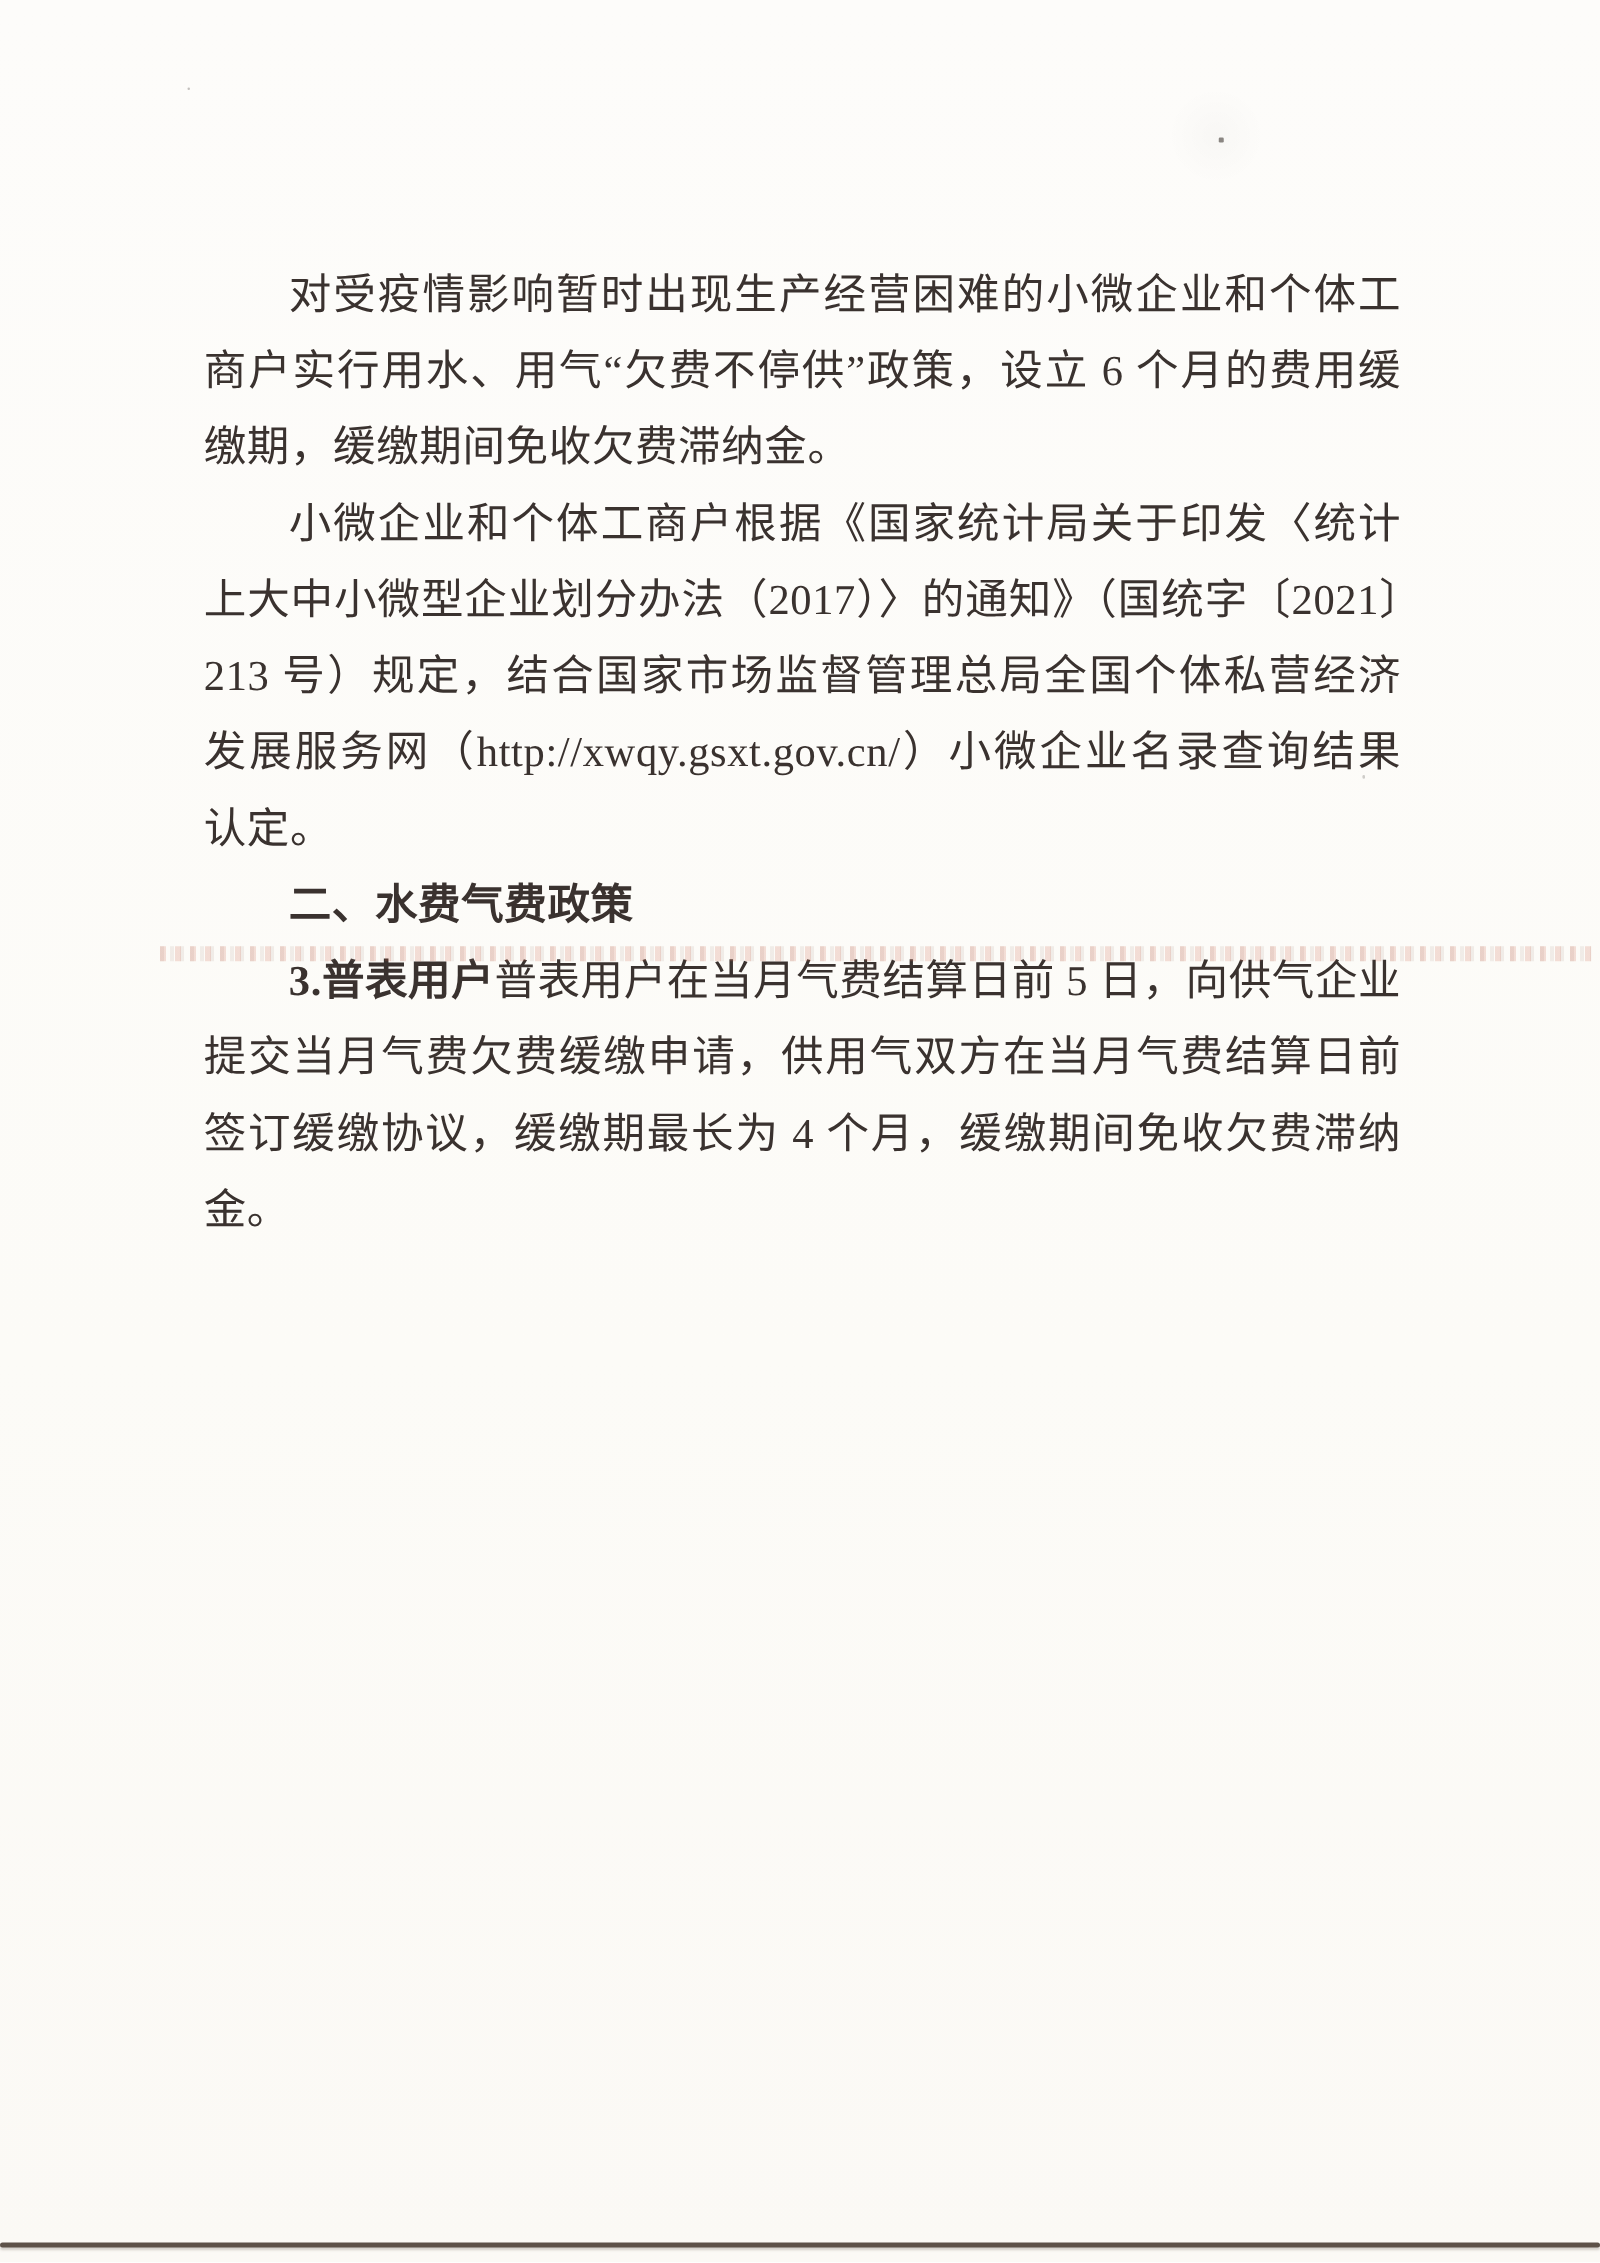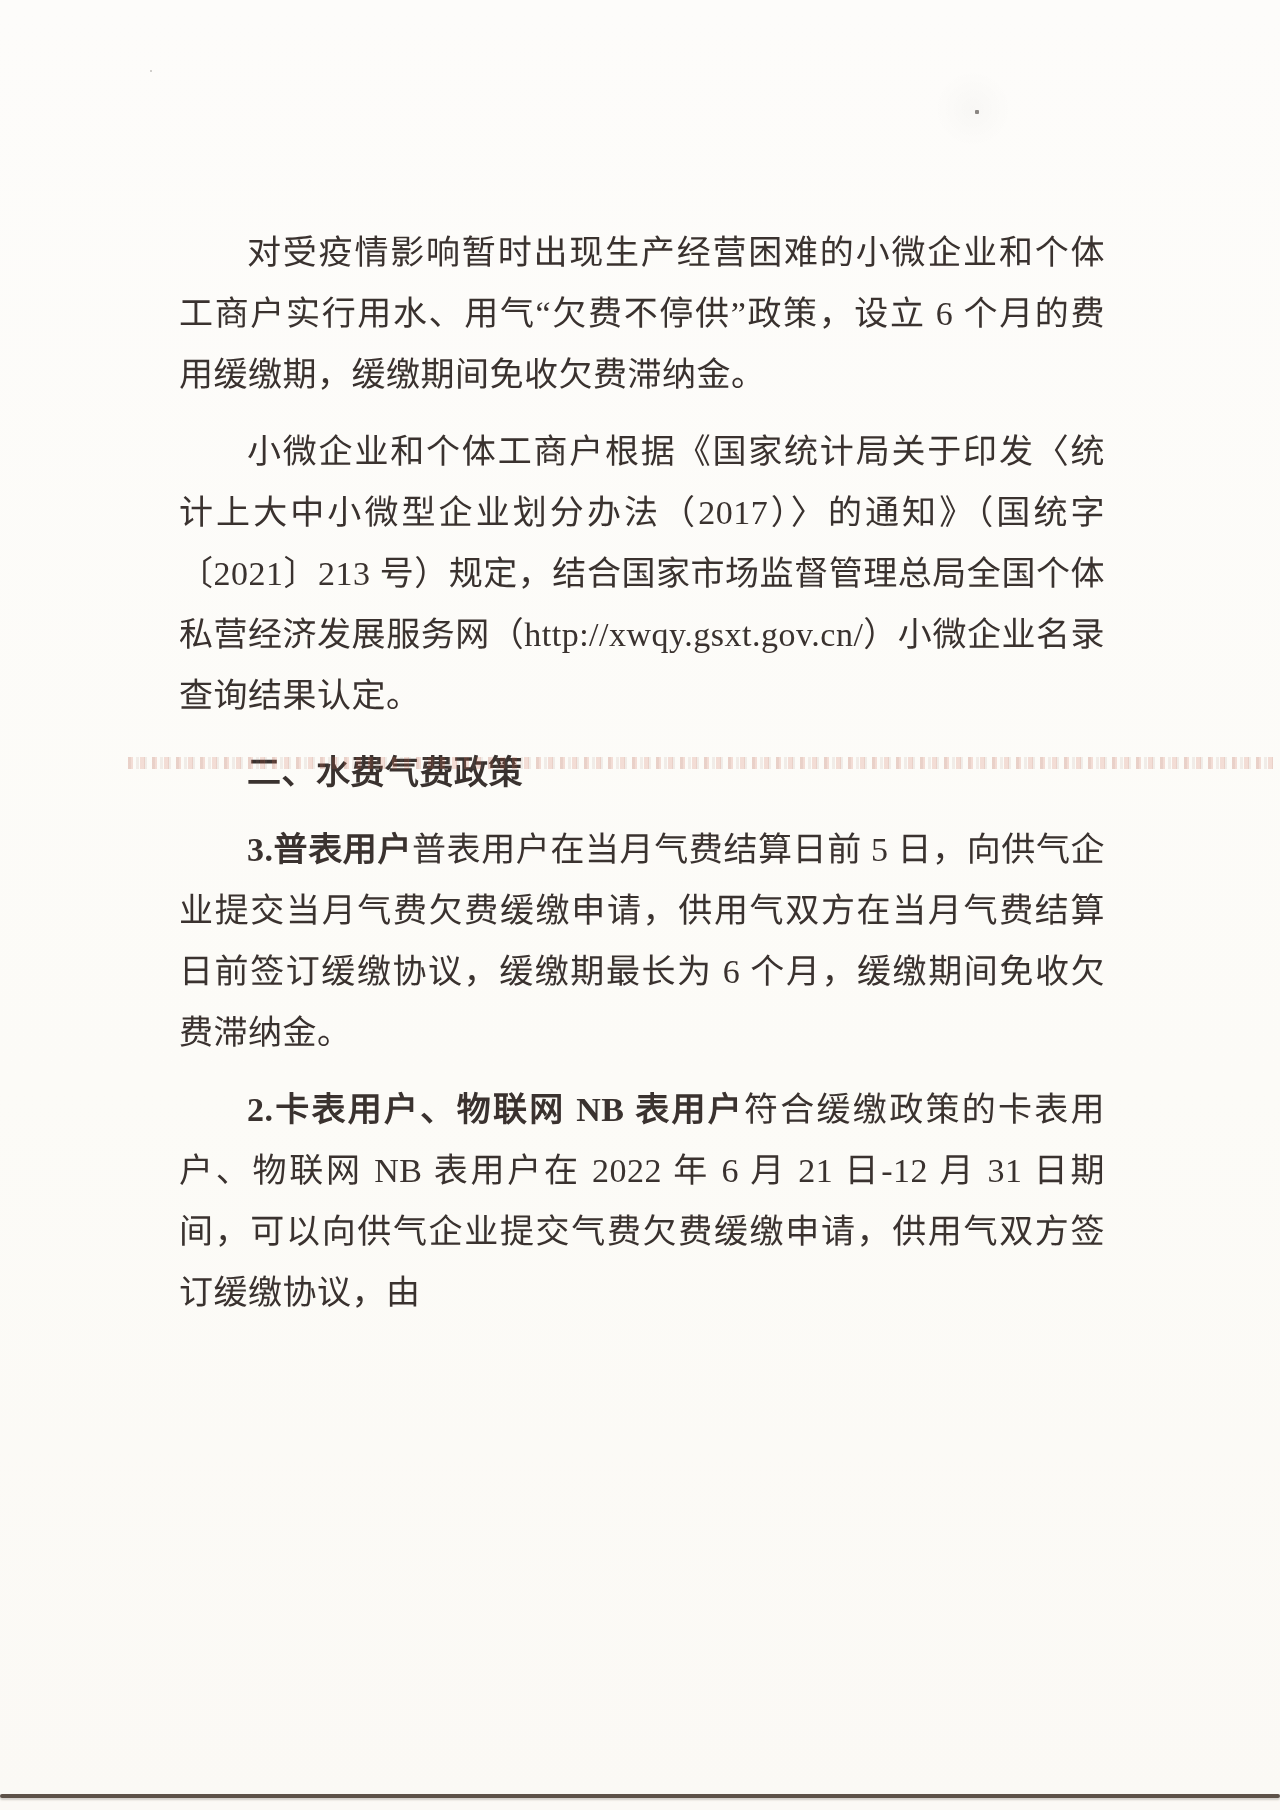--- a/index.html
+++ b/index.html
@@ -12,21 +12,21 @@
     overflow:hidden;
     font-family:"Liberation Serif","DejaVu Serif",serif;
   }
   .doc {
     position:absolute; left:163px; top:206px; width:958px;
     color:#3a322f;
     font-size:34px; line-height:61px;
     text-align:justify;
     letter-spacing:0.5px;
   }
-  .para { margin:16px; text-indent:2em; }
+  .para { margin:0; text-indent:2em; }
   .para .bold { font-weight:bold; }
   .heading { font-weight:bold; }
   
   .noise-band {
     position:absolute; left:128px; top:757px; width:1145px; height:12px;
     background:
       repeating-linear-gradient(90deg, rgba(198,88,62,0.22) 0 5px, rgba(198,88,62,0) 5px 12px),
       repeating-linear-gradient(90deg, rgba(150,120,110,0.14) 0 3px, rgba(150,120,110,0) 3px 8px);
     filter: blur(0.4px);
     opacity:0.85;
@@ -44,21 +44,20 @@
   .speck-3 { left:1090px; top:620px; width:2px; height:3px; opacity:.4; }
 </style>
 </head>
 <body>
 
 <div class="page" style="color: rgb(58, 50, 47);">
   <main class="doc">
       <p class="para"><span class="run">对受疫情影响暂时出现生产经营困难的小微企业和个体工商户实行用水、用气“欠费不停供”政策，设立 6 个月的费用缓缴期，缓缴期间免收欠费滞纳金。</span></p>
       <p class="para"><span class="run">小微企业和个体工商户根据《国家统计局关于印发〈统计上大中小微型企业划分办法（2017）〉的通知》（国统字〔2021〕213 号）规定，结合国家市场监督管理总局全国个体私营经济发展服务网（http://xwqy.gsxt.gov.cn/）小微企业名录查询结果认定。</span></p>
       <p class="para heading"><span class="run bold">二、水费气费政策</span></p>
-      <p class="para"><span class="run bold">3.普表用户</span><span class="run">普表用户在当月气费结算日前 5 日，向供气企业提交当月气费欠费缓缴申请，供用气双方在当月气费结算日前签订缓缴协议，缓缴期最长为 6 个月，缓缴期间免收欠费滞纳金。</span></p>
-      <p class="para"><span class="run bold">2.卡表用户、物联网 NB 表用户</span><span class="run">符合缓缴政策的卡表用户、物联网 NB 表用户在 2022 年 6 月 21 日-12 月 31 日期间，可以向供气企业提交气费欠费缓缴申请，供用气双方签订缓缴协议，由</span></p>
+      <p class="para"><span class="run bold">3.普表用户</span><span class="run">普表用户在当月气费结算日前 5 日，向供气企业提交当月气费欠费缓缴申请，供用气双方在当月气费结算日前签订缓缴协议，缓缴期最长为 4 个月，缓缴期间免收欠费滞纳金。</span></p>
     </main>
   <div class="noise-band"></div>
   <div class="edge-line" style="background: rgb(93, 81, 72);"></div>
   <div class="speck speck-1"></div>
   <div class="speck speck-2"></div>
   <div class="speck speck-3"></div>
 </div>
 
 </body></html>

